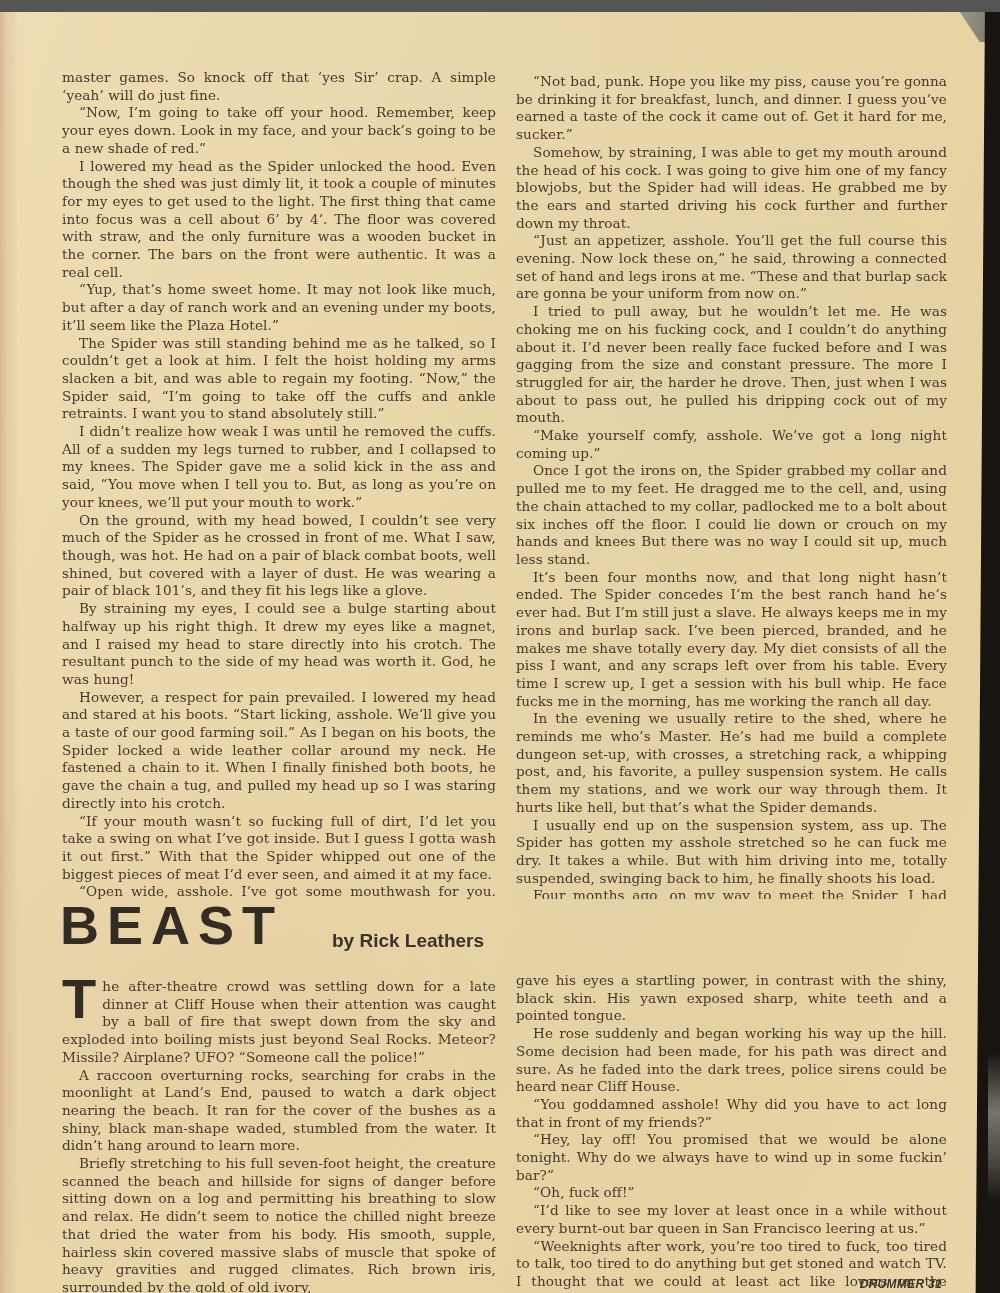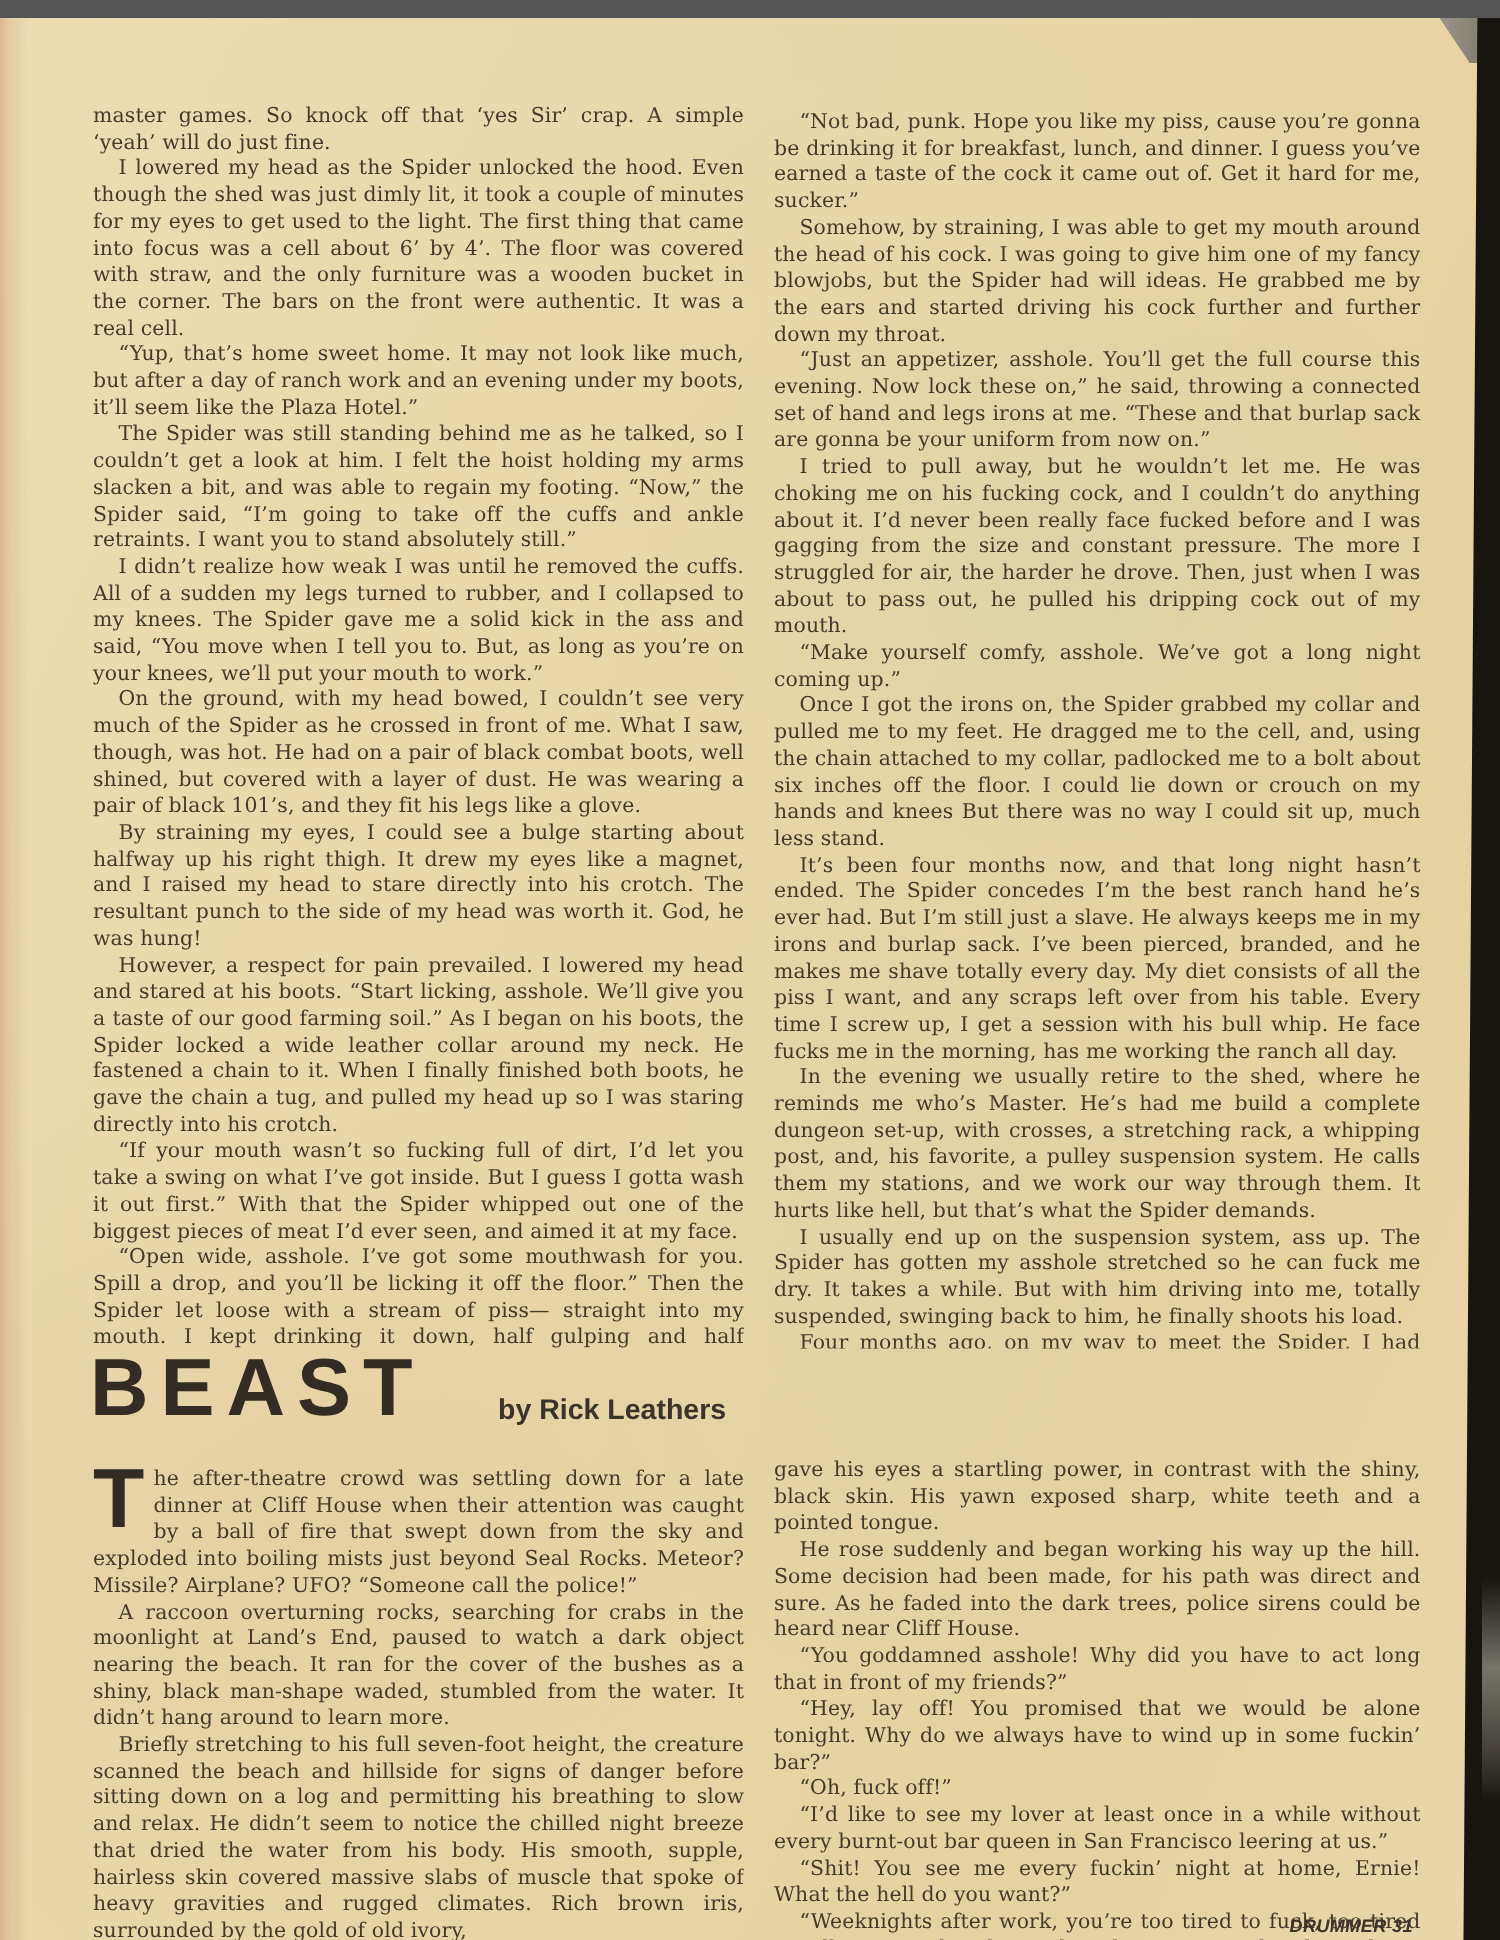--- a/index.html
+++ b/index.html
@@ -84,20 +84,21 @@
   }
 </style>
 </head>
 <body>
 
 <div class="page">
   <div class="mottle"></div>
 
   <div class="col" style="left:62px; top:57px; width:434px; height:830px;">
       <p class="flush">master games. So knock off that ‘yes Sir’ crap. A simple ‘yeah’ will do just fine.</p>
+      <p>“Now, I’m going to take off your hood. Remember, keep your eyes down. Look in my face, and your back’s going to be a new shade of red.”</p>
       <p>I lowered my head as the Spider unlocked the hood. Even though the shed was just dimly lit, it took a couple of minutes for my eyes to get used to the light. The first thing that came into focus was a cell about 6’ by 4’. The floor was covered with straw, and the only furniture was a wooden bucket in the corner. The bars on the front were authentic. It was a real cell.</p>
       <p>“Yup, that’s home sweet home. It may not look like much, but after a day of ranch work and an evening under my boots, it’ll seem like the Plaza Hotel.”</p>
       <p>The Spider was still standing behind me as he talked, so I couldn’t get a look at him. I felt the hoist holding my arms slacken a bit, and was able to regain my footing. “Now,” the Spider said, “I’m going to take off the cuffs and ankle retraints. I want you to stand absolutely still.”</p>
       <p>I didn’t realize how weak I was until he removed the cuffs. All of a sudden my legs turned to rubber, and I collapsed to my knees. The Spider gave me a solid kick in the ass and said, “You move when I tell you to. But, as long as you’re on your knees, we’ll put your mouth to work.”</p>
       <p>On the ground, with my head bowed, I couldn’t see very much of the Spider as he crossed in front of me. What I saw, though, was hot. He had on a pair of black combat boots, well shined, but covered with a layer of dust. He was wearing a pair of black 101’s, and they fit his legs like a glove.</p>
       <p>By straining my eyes, I could see a bulge starting about halfway up his right thigh. It drew my eyes like a magnet, and I raised my head to stare directly into his crotch. The resultant punch to the side of my head was worth it. God, he was hung!</p>
       <p>However, a respect for pain prevailed. I lowered my head and stared at his boots. “Start licking, asshole. We’ll give you a taste of our good farming soil.” As I began on his boots, the Spider locked a wide leather collar around my neck. He fastened a chain to it. When I finally finished both boots, he gave the chain a tug, and pulled my head up so I was staring directly into his crotch.</p>
       <p>“If your mouth wasn’t so fucking full of dirt, I’d let you take a swing on what I’ve got inside. But I guess I gotta wash it out first.” With that the Spider whipped out one of the biggest pieces of meat I’d ever seen, and aimed it at my face.</p>
       <p>“Open wide, asshole. I’ve got some mouthwash for you. Spill a drop, and you’ll be licking it off the floor.” Then the Spider let loose with a stream of piss— straight into my mouth. I kept drinking it down, half gulping and half gagging. After what seemed like a half hour, the flow eased. I hadn’t spilled a drop.</p>
     </div>
@@ -125,21 +126,20 @@
       <p>Briefly stretching to his full seven-foot height, the creature scanned the beach and hillside for signs of danger before sitting down on a log and permitting his breathing to slow and relax. He didn’t seem to notice the chilled night breeze that dried the water from his body. His smooth, supple, hairless skin covered massive slabs of muscle that spoke of heavy gravities and rugged climates. Rich brown iris, surrounded by the gold of old ivory,</p>
     </div>
 
   <div class="col" style="left:516px; top:960px; width:431px; height:322px;">
       <p class="flush">gave his eyes a startling power, in contrast with the shiny, black skin. His yawn exposed sharp, white teeth and a pointed tongue.</p>
       <p>He rose suddenly and began working his way up the hill. Some decision had been made, for his path was direct and sure. As he faded into the dark trees, police sirens could be heard near Cliff House.</p>
       <p>“You goddamned asshole! Why did you have to act long that in front of my friends?”</p>
       <p>“Hey, lay off! You promised that we would be alone tonight. Why do we always have to wind up in some fuckin’ bar?”</p>
       <p>“Oh, fuck off!”</p>
       <p>“I’d like to see my lover at least once in a while without every burnt-out bar queen in San Francisco leering at us.”</p>
-      <p>“Shit! You see me every fuckin’ night at home, Ernie! What the hell do you want?”</p>
       <p>“Weeknights after work, you’re too tired to fuck, too tired to talk, too tired to do anything but get stoned and watch TV. I thought that we could at least act like lovers on the weekends.”</p>
     </div>
 
   <div class="footer">DRUMMER 31</div>
 
   <div class="edge-left"></div>
   <div class="corner-gray"></div>
   <div class="edge-right"></div>
   <div class="edge-right-blotch"></div>
 </div>

